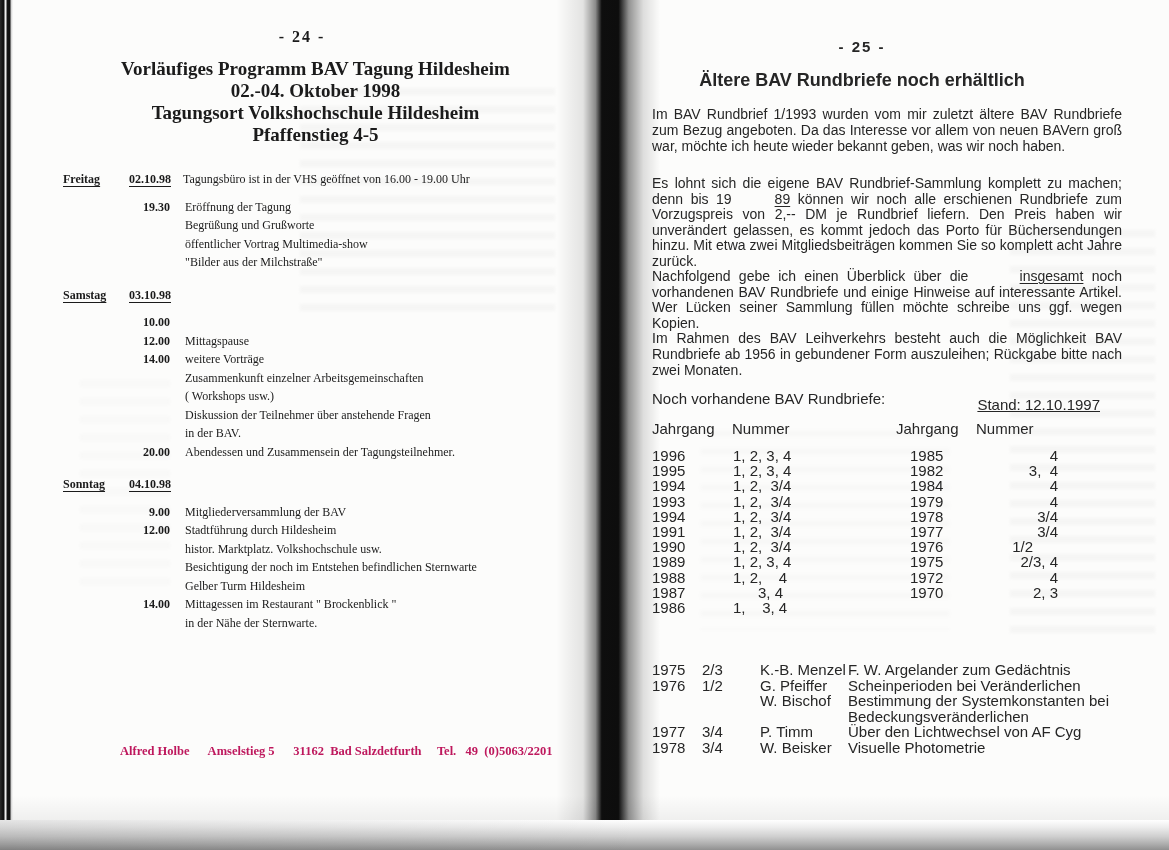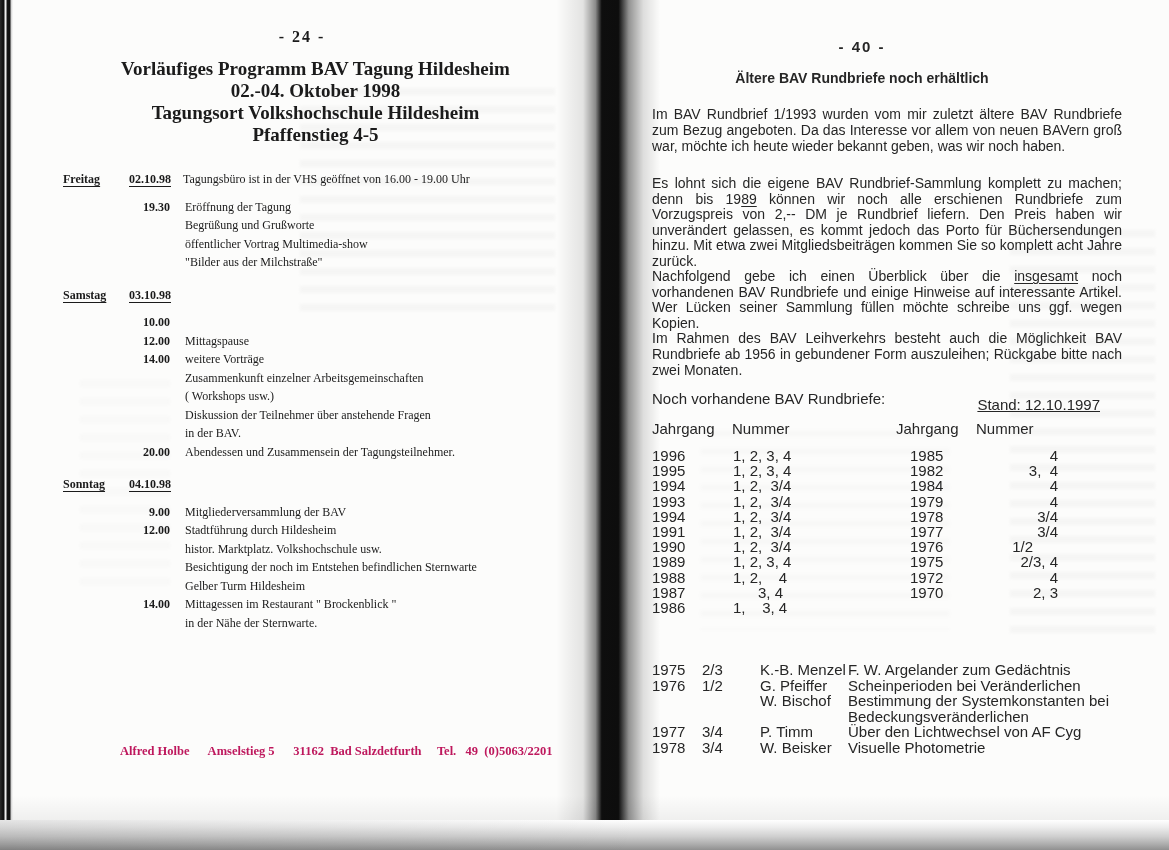--- a/index.html
+++ b/index.html
@@ -40,27 +40,27 @@
   .desc{padding-left:15px;}
   .page-footer{position:absolute;left:0;top:744px;width:505px;padding-left:57px;
     font-size:12.5px;font-weight:bold;white-space:pre;color:#be185d;}
 
   
   .rp{position:absolute;left:652px;top:0;width:470px;color:#262626;
     font-family:"Liberation Sans",sans-serif;}
   .pageno-right{position:absolute;top:38px;left:0;width:420px;text-align:center;
     font-weight:bold;font-size:15px;letter-spacing:2px;}
   .rp-heading{position:absolute;top:70px;left:0;width:420px;text-align:center;
-    font-weight:bold;font-size:14px;}
+    font-weight:bold;font-size:18px;}
   .para{position:absolute;left:0;width:470px;text-align:justify;font-size:14px;line-height:16px;}
   #p1{top:106px;}
   #pblock{top:176px;}
   #pblock p{margin:0;text-align:justify;font-size:14px;line-height:15.5px;}
   #p4{top:330px;}
-  .u{text-decoration:underline;text-underline-offset:2px;}
+  .u{text-decoration:underline;text-underline-offset:2px;padding-left:43px;}
   .stock-line{position:absolute;top:390px;left:0;width:448px;font-size:15px;}
   .stock-date{position:absolute;right:0;top:6px;text-decoration:underline;}
   .tbl-headers{position:absolute;top:420px;left:0;width:470px;font-size:15px;}
   .tbl-headers .h1{position:absolute;left:0;}
   .tbl-headers .h2{position:absolute;left:80px;}
   .tbl-headers .h3{position:absolute;left:244px;}
   .tbl-headers .h4{position:absolute;left:324px;}
   .stock-table{position:absolute;top:448px;left:0;width:470px;font-size:15px;line-height:15.2px;}
   .stock-left{position:absolute;left:0;top:0;}
   .stock-right{position:absolute;left:258px;top:0;}
@@ -166,21 +166,21 @@
               </div>
             </div>
           </div>
         </div>
       </div>
 
     <div class="page-footer">Alfred Holbe      Amselstieg 5      31162  Bad Salzdetfurth     Tel.   49  (0)5063/2201</div>
   </div>
 
   <div class="rp">
-    <div class="pageno-right">- 40 -</div>
+    <div class="pageno-right">- 25 -</div>
     <div class="rp-heading">Ältere BAV Rundbriefe noch erhältlich</div>
 
     <div class="para" id="p1"><span>Im BAV Rundbrief 1/1993 wurden vom mir zuletzt ältere BAV Rundbriefe zum Bezug angeboten. Da das Interesse vor allem von neuen BAVern groß war, möchte ich heute wieder bekannt geben, was wir noch haben.</span></div>
     <div class="para" id="pblock">
       <p><span>Es lohnt sich die eigene BAV Rundbrief-Sammlung komplett zu machen; denn bis 19</span><span class="u">89</span><span> können wir noch alle erschienen Rundbriefe zum Vorzugspreis von 2,-- DM je Rundbrief liefern. Den Preis haben wir unverändert gelassen, es kommt jedoch das Porto für Büchersendungen hinzu. Mit etwa zwei Mitgliedsbeiträgen kommen Sie so komplett acht Jahre zurück.</span></p>
       <p><span>Nachfolgend gebe ich einen Überblick über die </span><span class="u">insgesamt</span><span> noch vorhandenen BAV Rundbriefe und einige Hinweise auf interessante Artikel. Wer Lücken seiner Sammlung füllen möchte schreibe uns ggf. wegen Kopien.</span></p>
     </div>
     <div class="para" id="p4"><span>Im Rahmen des BAV Leihverkehrs besteht auch die Möglichkeit BAV Rundbriefe ab 1956 in gebundener Form auszuleihen; Rückgabe bitte nach zwei Monaten.</span></div>
 
     <div class="stock-line">

